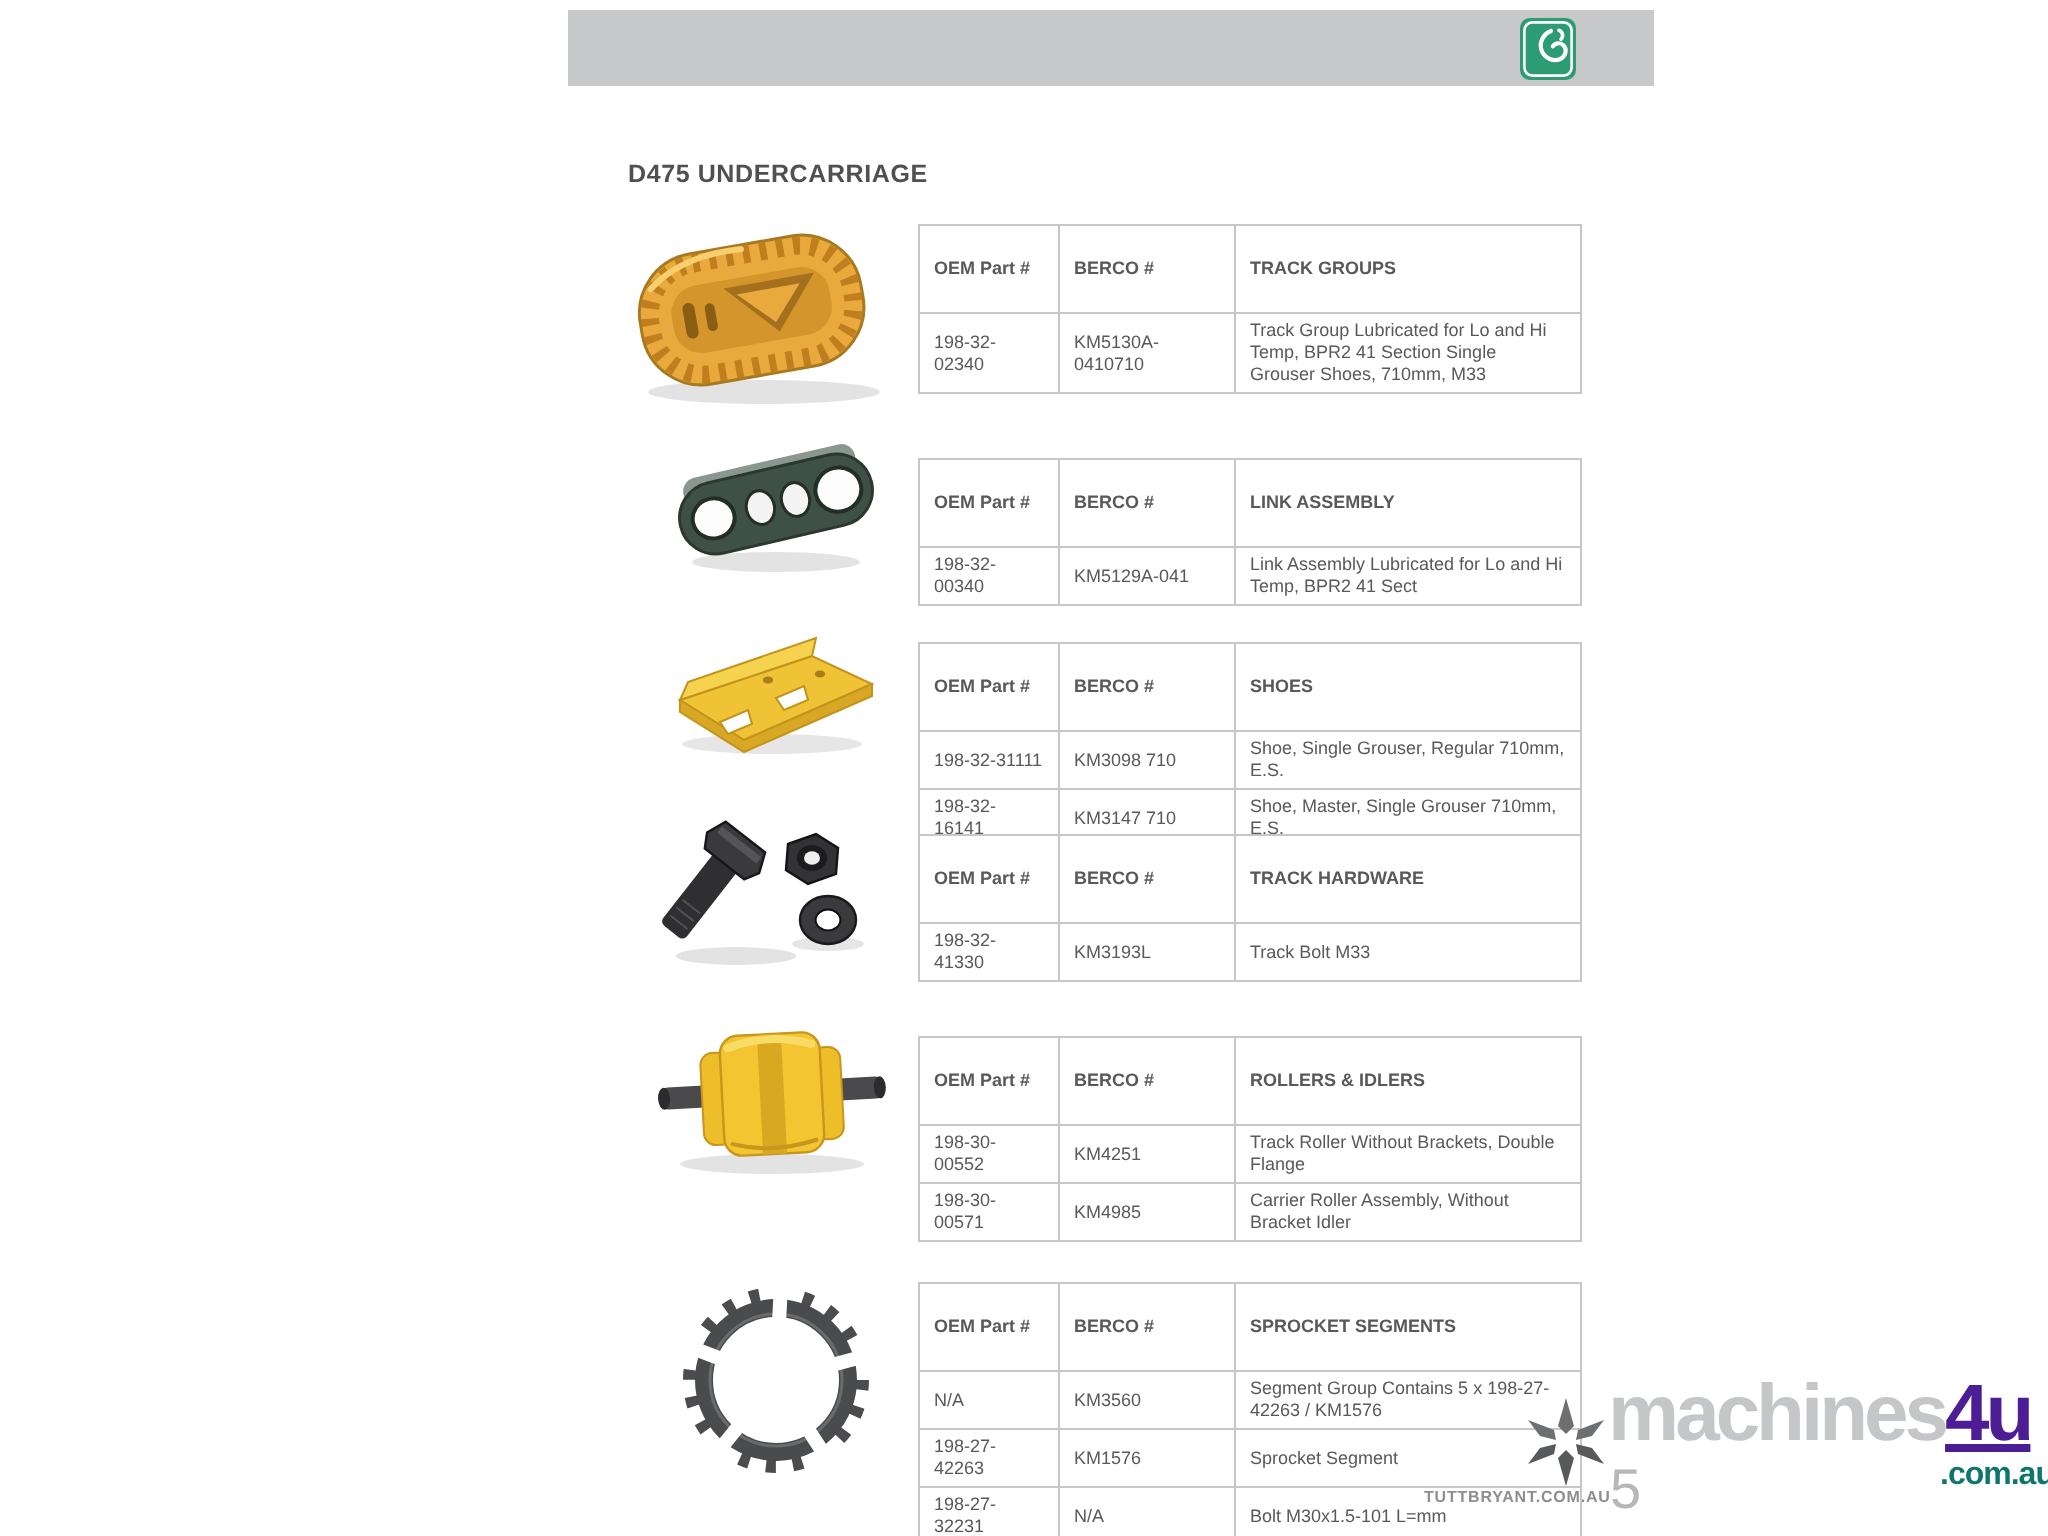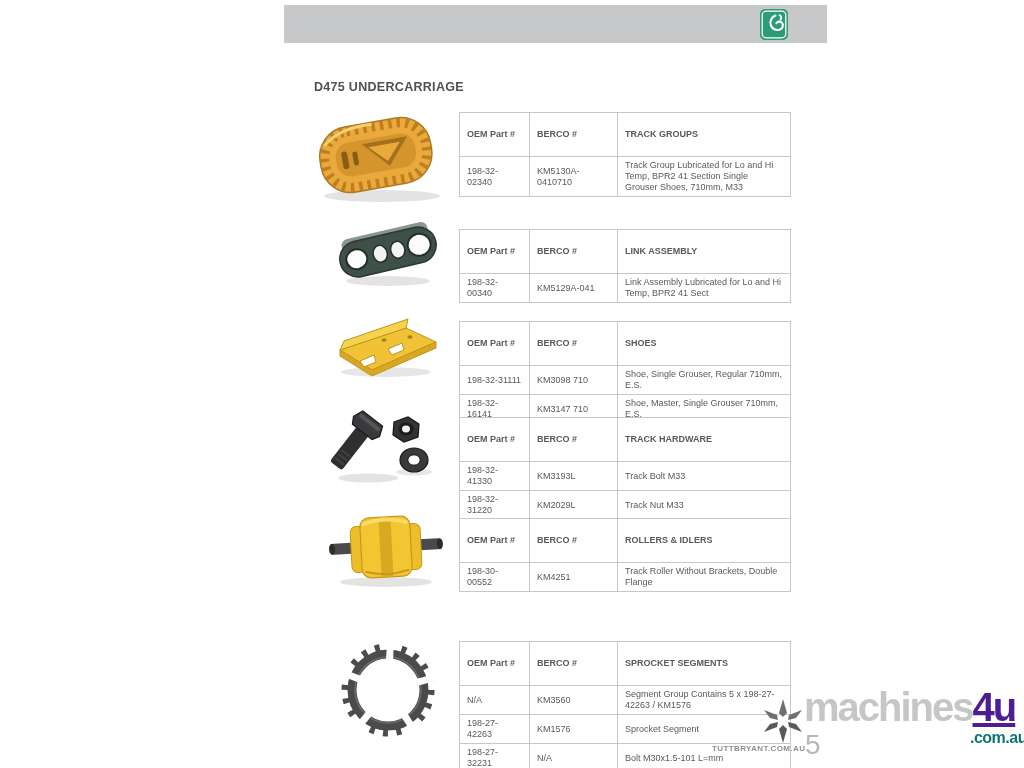--- a/index.html
+++ b/index.html
@@ -218,45 +218,45 @@
           <th>BERCO #</th>
           <th>TRACK HARDWARE</th>
         </tr>
       </thead>
       <tbody>
         <tr>
           <td>198-32-41330</td>
           <td>KM3193L</td>
           <td>Track Bolt M33</td>
         </tr>
-        <tr>
-          <td>198-32-31220</td>
-          <td>KM2029L</td>
-          <td>Track Nut M33</td>
-        </tr>
       </tbody>
     </table>
   <table id="t4" class="ptable">
       <colgroup>
         <col>
         <col>
         <col>
       </colgroup>
       <thead>
         <tr>
           <th>OEM Part #</th>
           <th>BERCO #</th>
           <th>ROLLERS &amp; IDLERS</th>
         </tr>
       </thead>
       <tbody>
         <tr>
           <td>198-30-00552</td>
           <td>KM4251</td>
           <td>Track Roller Without Brackets, Double Flange</td>
+        </tr>
+        <tr>
+          <td>198-30-00571</td>
+          <td>KM4985</td>
+          <td>Carrier Roller Assembly, Without Bracket Idler</td>
         </tr>
       </tbody>
     </table>
   <table id="t5" class="ptable">
       <colgroup>
         <col>
         <col>
         <col>
       </colgroup>
       <thead>

